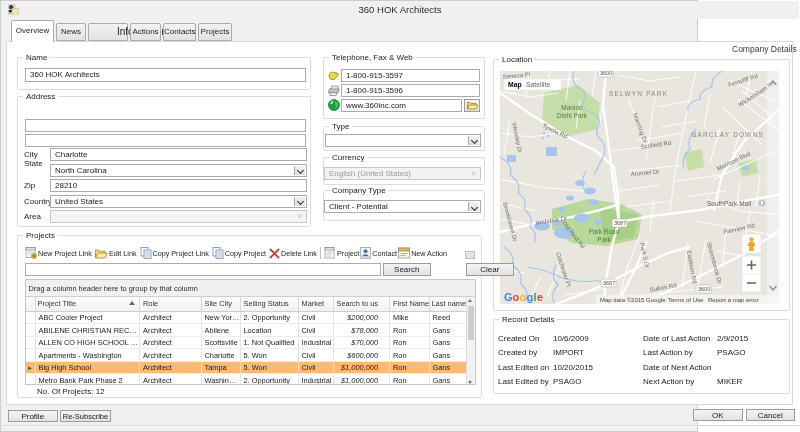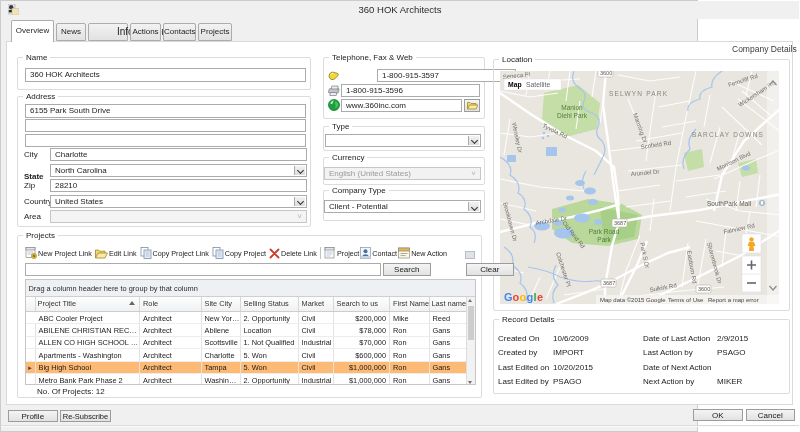--- a/index.html
+++ b/index.html
@@ -16,21 +16,21 @@
 .lbl { position:absolute; font-size:8px; color:#1b1b1b; white-space:nowrap; }
 .btn { position:absolute; background:linear-gradient(#f4f4f4,#e2e2e2); border:1px solid #9c9c9c; font-size:8px; color:#1b1b1b; text-align:center; white-space:nowrap; }
 .grow { position:absolute; left:0; width:440px; height:12.5px; display:flex; border-bottom:1px solid #ededed; color:#1b1b1b; }
 .grow i { width:10px; border-right:1px solid #e3e3e3; font-style:normal; font-size:7px; line-height:11px; text-align:center; color:#444; }
 .grow b { font-weight:normal; border-right:1px solid #e3e3e3; padding:1.5px 0 0 3px; white-space:nowrap; overflow:hidden; text-overflow:ellipsis; }
 .grow b:nth-child(2) { width:104.5px; }
 .grow b:nth-child(3) { width:61.5px; }
 .grow b:nth-child(4) { width:39px; }
 .grow b:nth-child(5) { width:58px; }
 .grow b:nth-child(6) { width:35px; }
-.grow b:nth-child(7) { width:56.5px; text-align:right; padding-right:3px; padding-left:0; }
+.grow b:nth-child(7) { width:56.5px; text-align:right; padding-right:11px; padding-left:0;font-style:italic; }
 .grow b:nth-child(8) { width:39.5px; }
 .grow b:nth-child(9) { width:36px; border-right:none; }
 .grow.sel { background:#fdba74; }
 </style>
 </head>
 <body>
 <div id="win">
 
   <div class="abs" style="left:0;top:0;width:798px;height:18px;background:#f0f0f0;"></div>
   <svg class="abs" style="left:7px;top:3px" width="11" height="11" viewBox="0 0 11 11">
@@ -51,44 +51,43 @@
   <div class="abs" style="left:197px;top:22px;width:34px;height:18px;background:linear-gradient(#f2f2f2,#e2e2e2);border:1px solid #acacac;border-radius:2px 2px 0 0;text-align:center;font-size:8px;line-height:16px;">Projects</div>
 
   <div class="fs" style="left:16px;top:56px;width:294px;height:33px;">
       <span class="lg">Name</span>
     </div>
   <div class="tb" style="left:24px;top:67px;width:281px;height:14px;">360 HOK Architects</div>
 
   <div class="fs" style="left:16px;top:95px;width:294px;height:131px;">
       <span class="lg">Address</span>
     </div>
-  <div class="tb" style="left:24px;top:103px;width:281px;height:14px;">6155 Park South Drive</div>
   <div class="tb" style="left:24px;top:118px;width:281px;height:13px;"></div>
   <div class="tb" style="left:24px;top:132.5px;width:281px;height:13px;"></div>
   <div class="lbl" style="left:23px;top:149px;">City</div>
   <div class="tb" style="left:49px;top:147px;width:257px;height:13px;">Charlotte</div>
-  <div class="lbl" style="left:23px;top:171px;font-weight:bold;">State</div>
+  <div class="lbl" style="left:23px;top:158px;">State</div>
   <div class="cb" style="left:49px;top:162.5px;width:257px;height:13px;">North Carolina<span class="cbtn"></span></div>
   <div class="lbl" style="left:23px;top:180px;">Zip</div>
   <div class="tb" style="left:49px;top:178px;width:257px;height:13px;">28210</div>
   <div class="lbl" style="left:23px;top:195.5px;">Country</div>
   <div class="cb" style="left:49px;top:193.5px;width:257px;height:13px;">United States<span class="cbtn"></span></div>
   <div class="lbl" style="left:23px;top:211px;">Area</div>
   <div class="cb" style="left:49px;top:209px;width:257px;height:13px;background:#f4f4f4;border-color:#c6c6c6;">
       <span style="position:absolute;right:4px;top:0;color:#b0b0b0;">˅</span>
     </div>
 
   <div class="fs" style="left:322px;top:56px;width:162px;height:62px;">
       <span class="lg">Telephone, Fax &amp; Web</span>
     </div>
   <svg class="abs" style="left:327px;top:68.5px" width="12" height="11" viewBox="0 0 12 11">
     <path d="M1 6.5 Q0.8 3 4.2 2 L9.3 3.3 Q11.2 4 10 5.6 L6.2 9.2 Q3.4 10.4 2 8.6 Z" fill="#f0d73c" stroke="#7a6a08" stroke-width="0.7"></path>
     <path d="M2.5 4.5 Q3.5 3 5.5 3.2" fill="none" stroke="#fdf6c0" stroke-width="1"></path>
   </svg>
-  <div class="tb" style="left:340px;top:67.5px;width:139px;height:13px;margin-left:36px;">1-800-915-3597</div>
+  <div class="tb" style="left:340px;top:67.5px;width:139px;height:13px;">1-800-915-3597</div>
   <svg class="abs" style="left:325.5px;top:83.5px" width="14" height="12" viewBox="0 0 14 12">
     <g transform="skewX(-12) translate(2 0)">
       <rect x="1" y="3.5" width="10" height="4.5" rx="1" fill="#c2c6cc" stroke="#6f737a" stroke-width="0.6"></rect>
       <rect x="3" y="1" width="6.5" height="3" fill="#e9ebee" stroke="#6f737a" stroke-width="0.6"></rect>
       <rect x="3" y="7.5" width="6.5" height="3" fill="#e9ebee" stroke="#6f737a" stroke-width="0.6"></rect>
       <circle cx="10" cy="5" r="0.7" fill="#41d23e"></circle>
     </g>
   </svg>
   <div class="tb" style="left:340px;top:82.5px;width:139px;height:13px;">1-800-915-3596</div>
   <svg class="abs" style="left:326.5px;top:98px" width="12" height="12" viewBox="0 0 12 12">
@@ -415,21 +414,21 @@
       <div style="width:10px;border-right:1px solid #d8d8d8;"></div>
       <div style="width:104.5px;border-right:1px solid #d8d8d8;padding:2px 0 0 2px;position:relative;">Project Title<span style="position:absolute;right:4px;top:4px;width:0;height:0;border-left:3px solid transparent;border-right:3px solid transparent;border-bottom:4px solid #666;"></span></div>
       <div style="width:61.5px;border-right:1px solid #d8d8d8;padding:2px 0 0 3px;">Role</div>
       <div style="width:39px;border-right:1px solid #d8d8d8;padding:2px 0 0 3px;">Site City</div>
       <div style="width:58px;border-right:1px solid #d8d8d8;padding:2px 0 0 3px;">Selling Status</div>
       <div style="width:35px;border-right:1px solid #d8d8d8;padding:2px 0 0 3px;">Market</div>
       <div style="width:56.5px;border-right:1px solid #d8d8d8;padding:2px 0 0 3px;">Search to us</div>
       <div style="width:39.5px;border-right:1px solid #d8d8d8;padding:2px 0 0 3px;">First Name</div>
       <div style="width:36px;padding:2px 0 0 2px;">Last name</div>
     </div>
-    <div class="grow" style="top:32px;align-items:center;">
+    <div class="grow" style="top:32px;">
         <i></i>
         <b>ABC Cooler Project</b>
         <b>Architect</b>
         <b>New York ...</b>
         <b>2. Opportunity</b>
         <b>Civil</b>
         <b>$200,000</b>
         <b>Mike</b>
         <b>Reed</b>
       </div>

